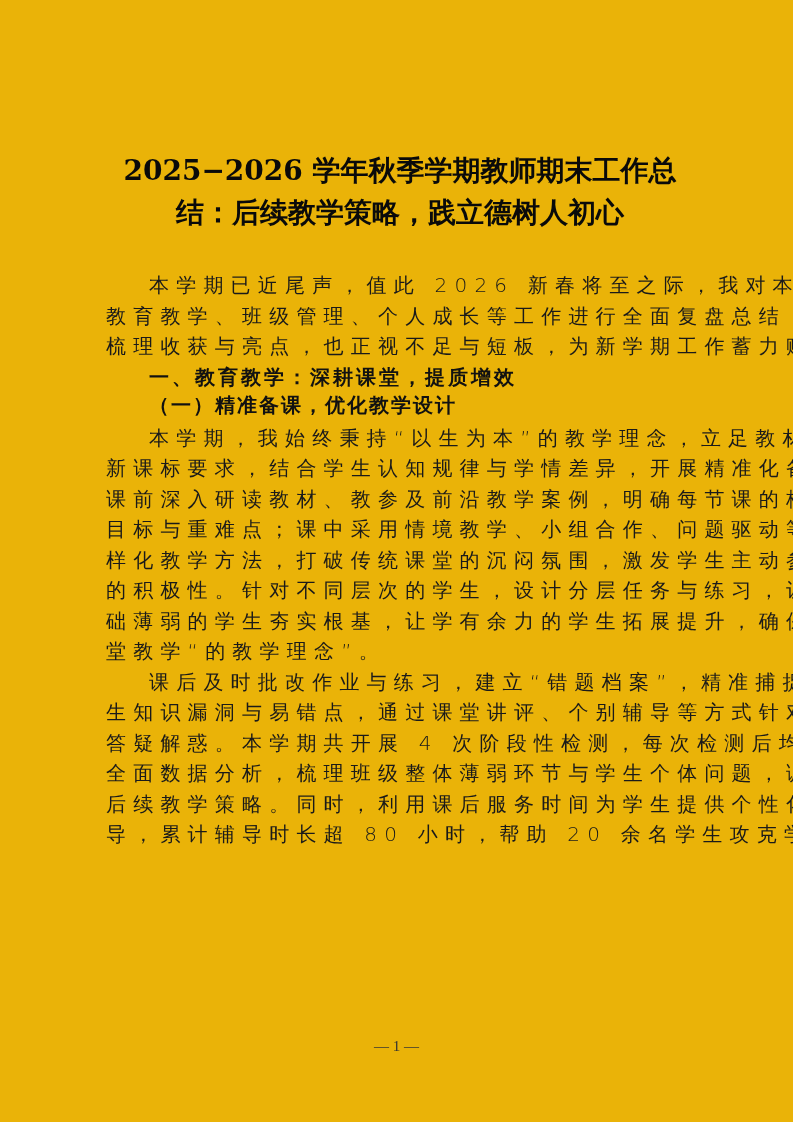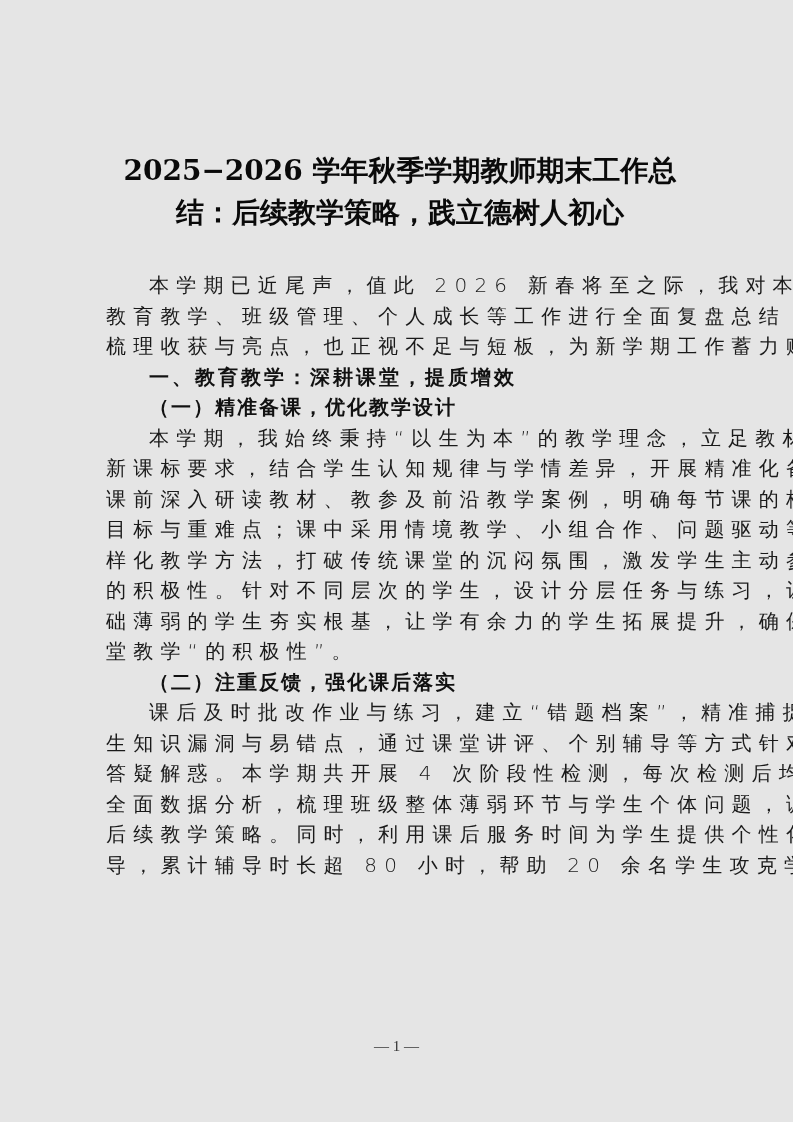--- a/index.html
+++ b/index.html
@@ -14,21 +14,21 @@
     overflow: hidden;
     font-family: "DejaVu Serif", "Liberation Serif", serif;
     color: #111111;
   }
   .page {
     position: absolute;
     left: 0;
     top: 0;
     width: 793px;
     height: 1122px;
-    background: #e5e5e5;
+    background: #eab308;
   }
   .title {
     position: absolute;
     left: 100px;
     top: 150px;
     width: 600px;
     text-align: center;
     font-family: "DejaVu Serif", "Liberation Serif", serif;
     font-weight: bold;
     font-size: 28px;
@@ -60,21 +60,21 @@
   }
   .ln.indent { padding-left: 43px; }
   .ln.h1 {
     font-family: Liberation Serif, serif;
     font-weight: bold;
     letter-spacing: 3px;
     padding-left: 43px;
     color: #111111;
   }
   .ln.h2 {
-    font-family: Liberation Serif, serif;
+    font-family: Liberation Mono, monospace;
     font-weight: bold;
     letter-spacing: 2px;
     padding-left: 43px;
     color: #111111;
   }
   .footer {
     position: absolute;
     left: 0;
     top: 1038px;
     width: 793px;
@@ -100,22 +100,21 @@
     <span class="ln">梳理收获与亮点，也正视不足与短板，为新学期工作蓄力赋能。</span>
     <span class="ln h1">一、教育教学：深耕课堂，提质增效</span>
     <span class="ln h2">（一）精准备课，优化教学设计</span>
     <span class="ln indent">本学期，我始终秉持“以生为本”的教学理念，立足教材与</span>
     <span class="ln">新课标要求，结合学生认知规律与学情差异，开展精准化备课。</span>
     <span class="ln">课前深入研读教材、教参及前沿教学案例，明确每节课的核心</span>
     <span class="ln">目标与重难点；课中采用情境教学、小组合作、问题驱动等多</span>
     <span class="ln">样化教学方法，打破传统课堂的沉闷氛围，激发学生主动参与</span>
     <span class="ln">的积极性。针对不同层次的学生，设计分层任务与练习，让基</span>
     <span class="ln">础薄弱的学生夯实根基，让学有余力的学生拓展提升，确保课</span>
-    <span class="ln">堂教学“的积极性”。</span>
-    <span class="ln h2">（二）注重反馈，强化课后落实</span>
+    <span class="ln">堂教学“的教学理念”。</span>
     <span class="ln indent">课后及时批改作业与练习，建立“错题档案”，精准捕捉学</span>
     <span class="ln">生知识漏洞与易错点，通过课堂讲评、个别辅导等方式针对性</span>
     <span class="ln">答疑解惑。本学期共开展 4 次阶段性检测，每次检测后均进行</span>
     <span class="ln">全面数据分析，梳理班级整体薄弱环节与学生个体问题，调整</span>
     <span class="ln">后续教学策略。同时，利用课后服务时间为学生提供个性化辅</span>
     <span class="ln">导，累计辅导时长超 80 小时，帮助 20 余名学生攻克学习难点，</span>
   </div>
 
   <div class="footer">— 1 —</div>
 

